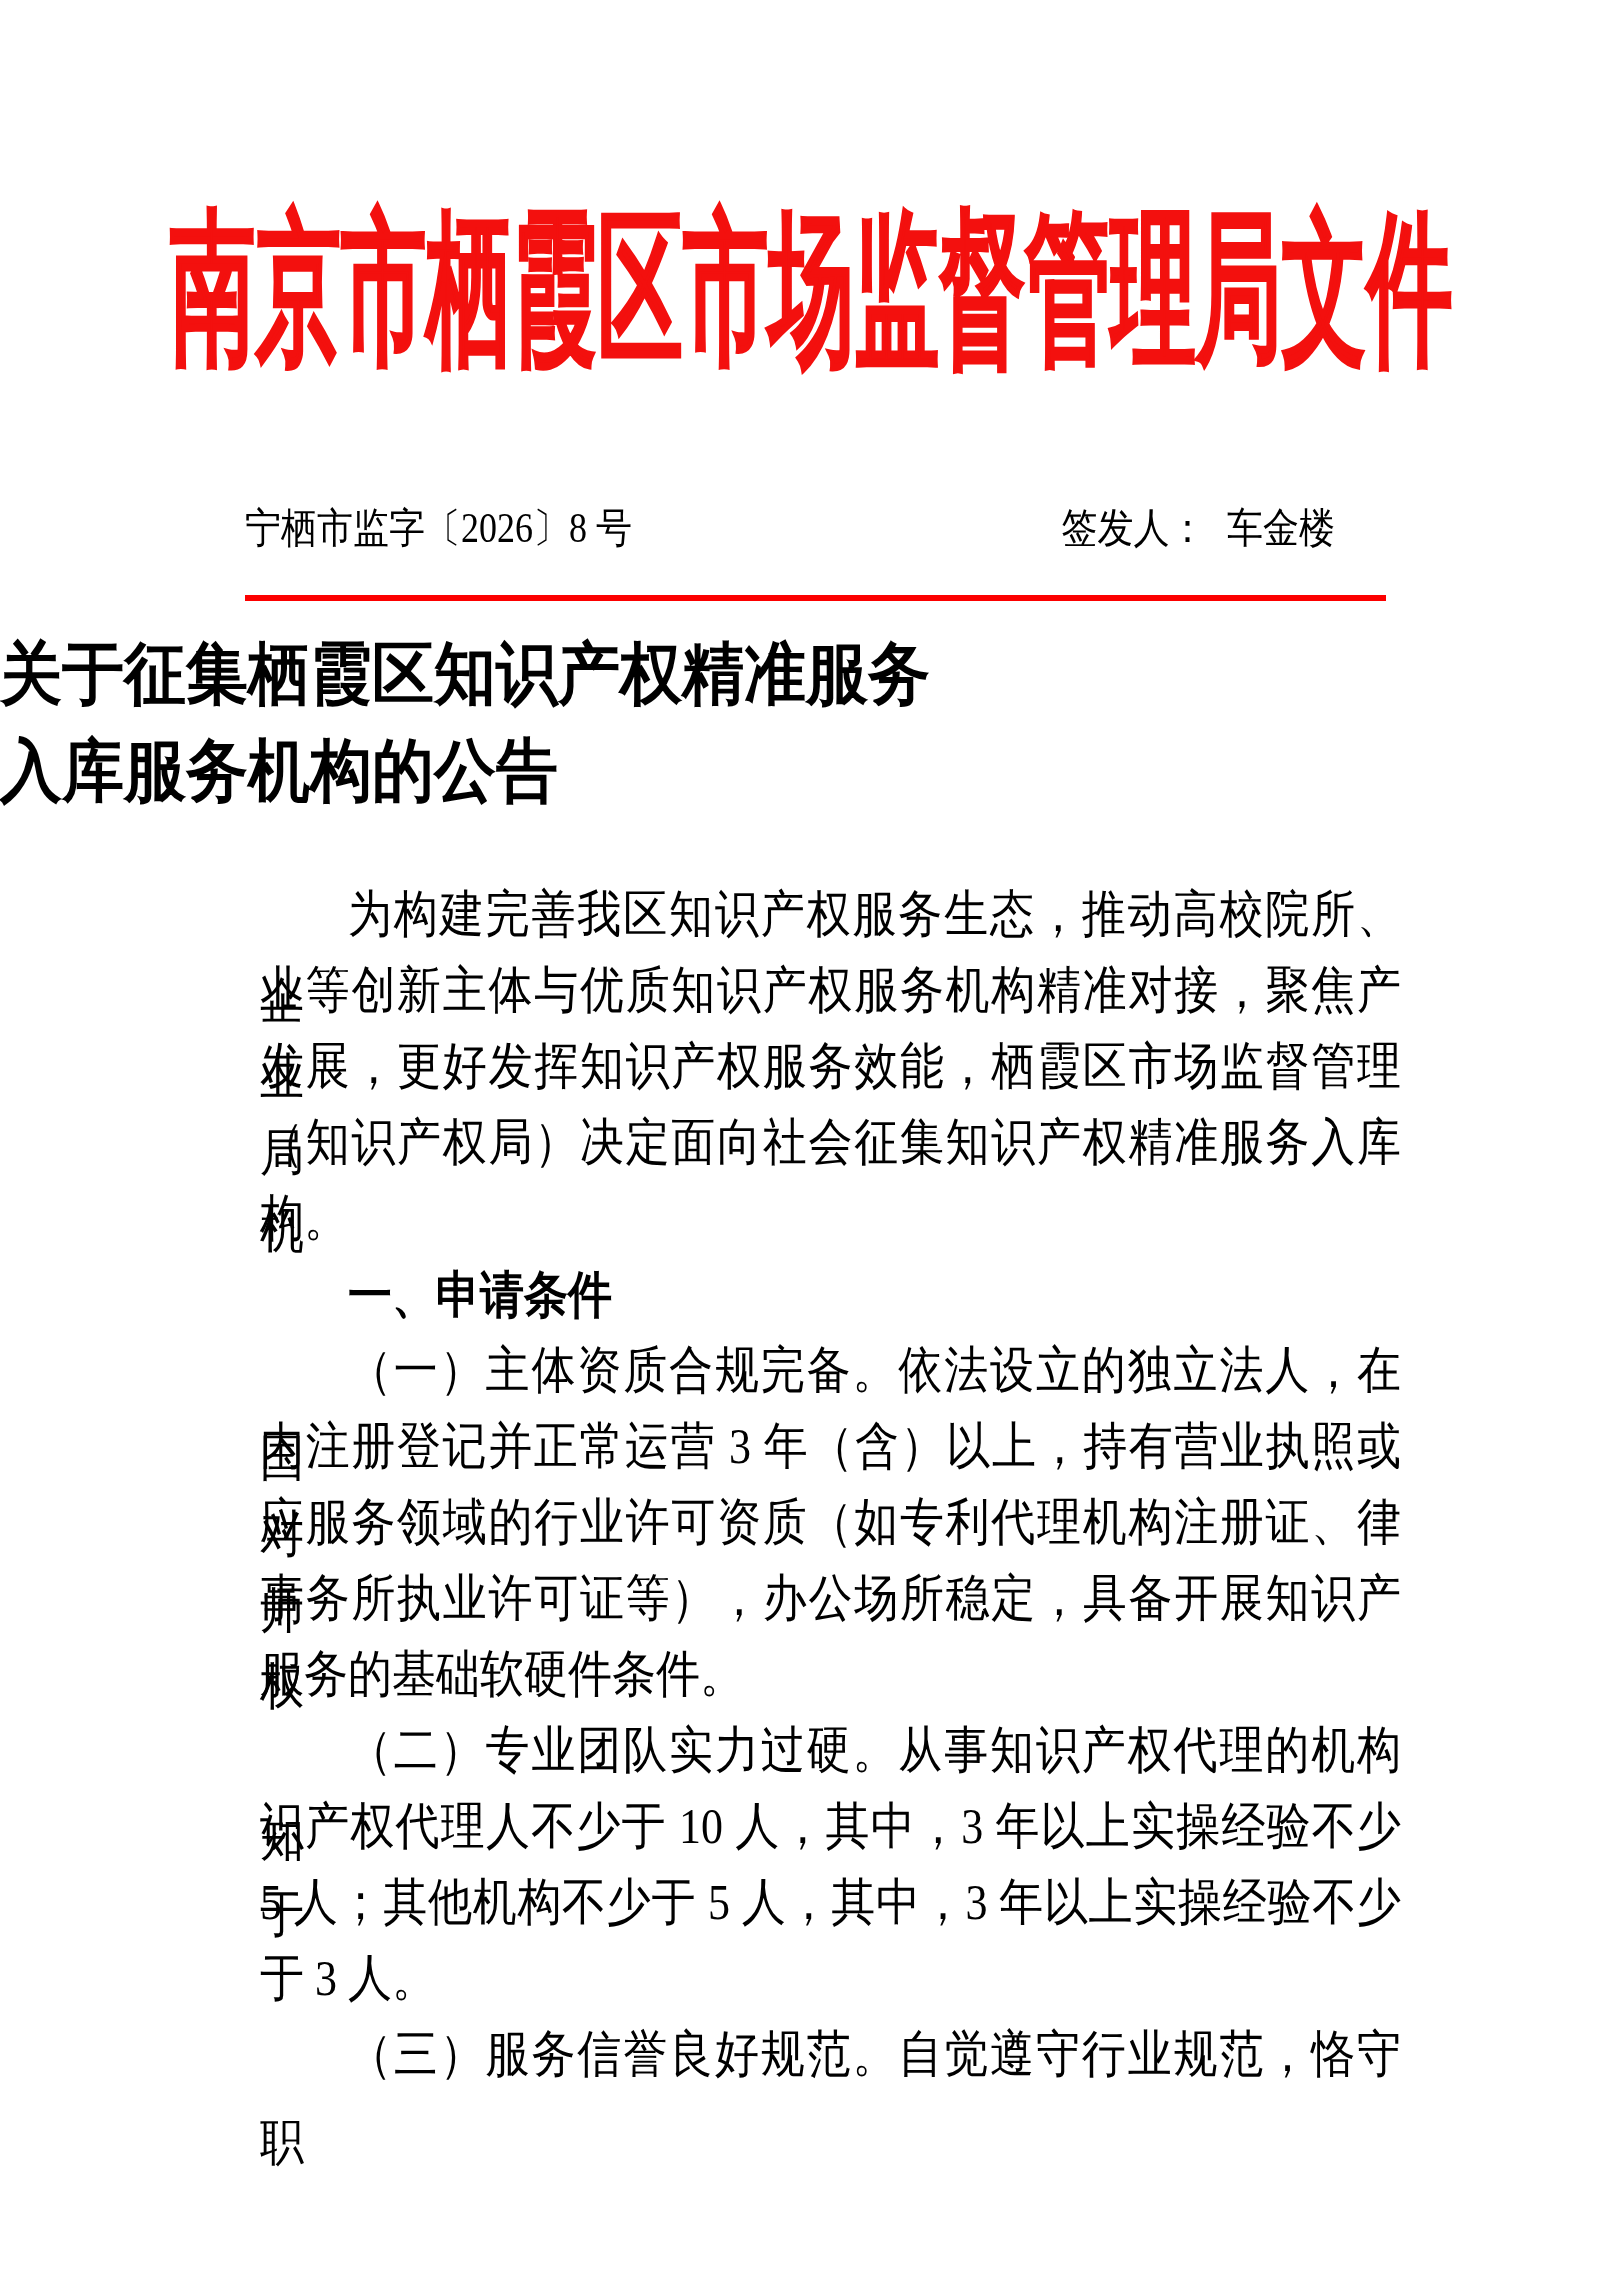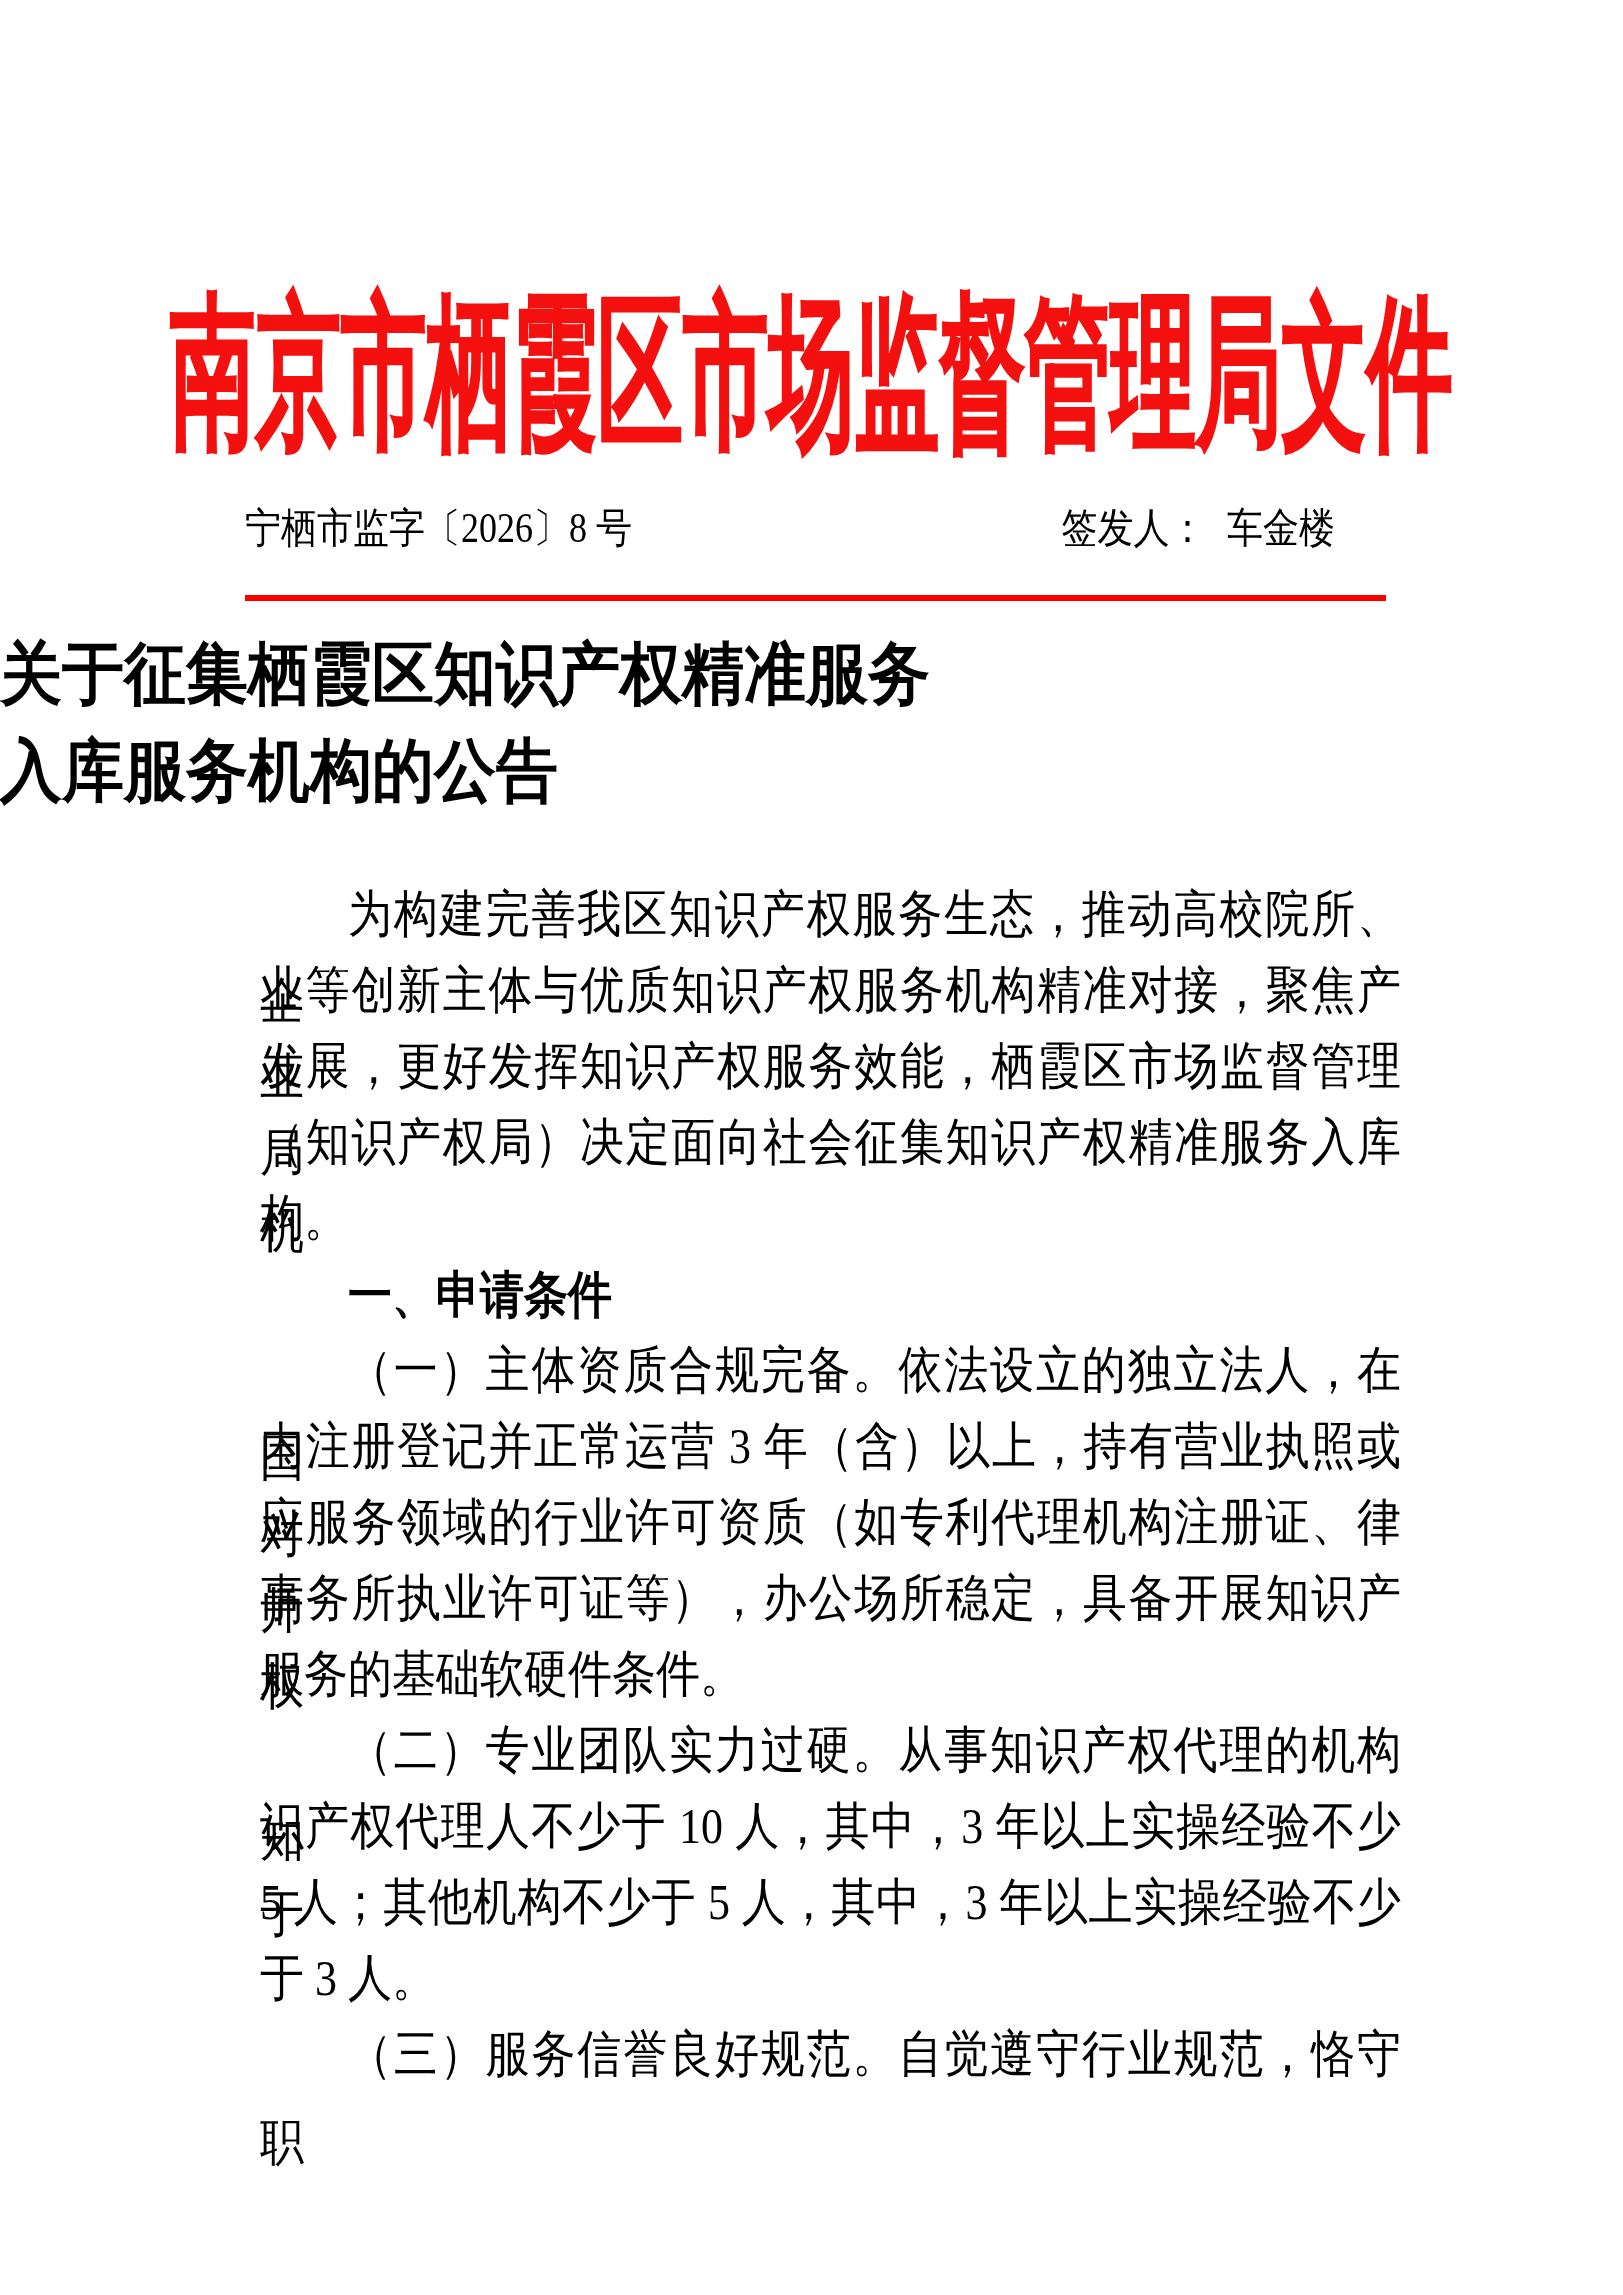--- a/index.html
+++ b/index.html
@@ -10,21 +10,21 @@
     background: #ffffff;
     overflow: hidden;
     font-family: "Liberation Serif", "DejaVu Serif", serif;
     color: #000000;
   }
 
   
   .letterhead {
     position: absolute;
     top: 233px; left: 0; width: 100%; height: 199px;
-    display: flex; align-items: flex-end; justify-content: center;
+    display: flex; align-items: flex-start; justify-content: center;
   }
   .letterhead-inner {
     font-size: 85px;
     font-weight: 900;
     letter-spacing: 0.5px;
     white-space: nowrap;
     transform: scaleY(1.95);
     transform-origin: center;
     -webkit-text-stroke: 1.3px currentColor;
   }

